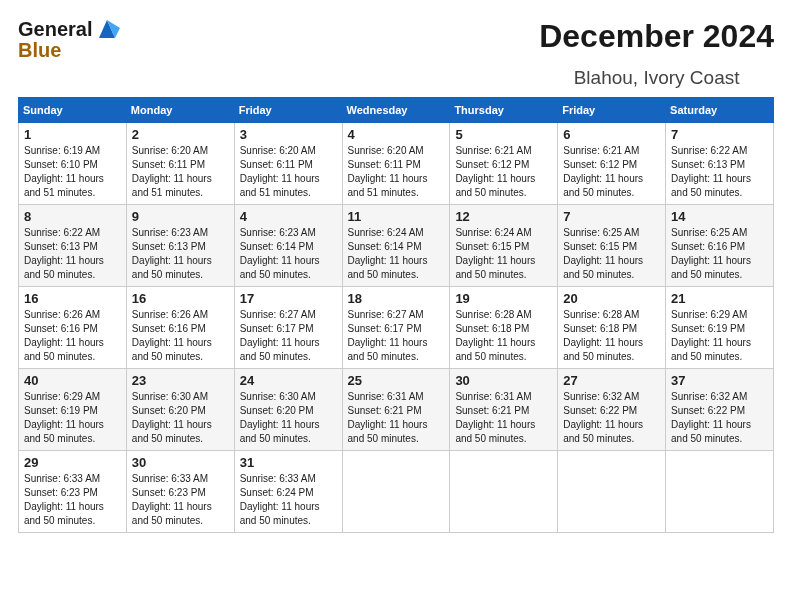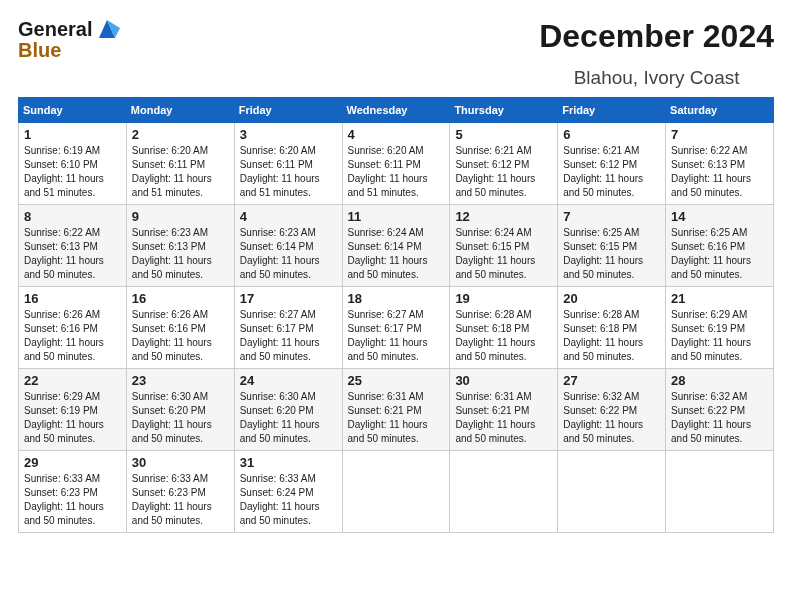--- a/index.html
+++ b/index.html
@@ -264,21 +264,21 @@
           <td>
             <span class="day-num">21</span>
             <div class="day-info" style="white-space: pre-line;">Sunrise: 6:29 AM
 Sunset: 6:19 PM
 Daylight: 11 hours
 and 50 minutes.</div>
           </td>
         </tr>
         <tr>
           <td>
-            <span class="day-num">22</span>
+            <span class="day-num">40</span>
             <div class="day-info" style="white-space: pre-line;">Sunrise: 6:29 AM
 Sunset: 6:19 PM
 Daylight: 11 hours
 and 50 minutes.</div>
           </td>
           <td>
             <span class="day-num">23</span>
             <div class="day-info" style="white-space: pre-line;">Sunrise: 6:30 AM
 Sunset: 6:20 PM
 Daylight: 11 hours
@@ -306,21 +306,21 @@
 and 50 minutes.</div>
           </td>
           <td>
             <span class="day-num">27</span>
             <div class="day-info" style="white-space: pre-line;">Sunrise: 6:32 AM
 Sunset: 6:22 PM
 Daylight: 11 hours
 and 50 minutes.</div>
           </td>
           <td>
-            <span class="day-num">28</span>
+            <span class="day-num">37</span>
             <div class="day-info" style="white-space: pre-line;">Sunrise: 6:32 AM
 Sunset: 6:22 PM
 Daylight: 11 hours
 and 50 minutes.</div>
           </td>
         </tr>
         <tr>
           <td>
             <span class="day-num">29</span>
             <div class="day-info" style="white-space: pre-line;">Sunrise: 6:33 AM

